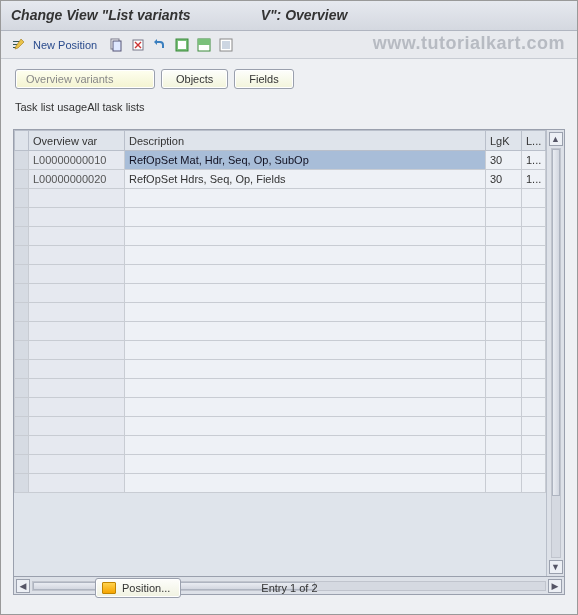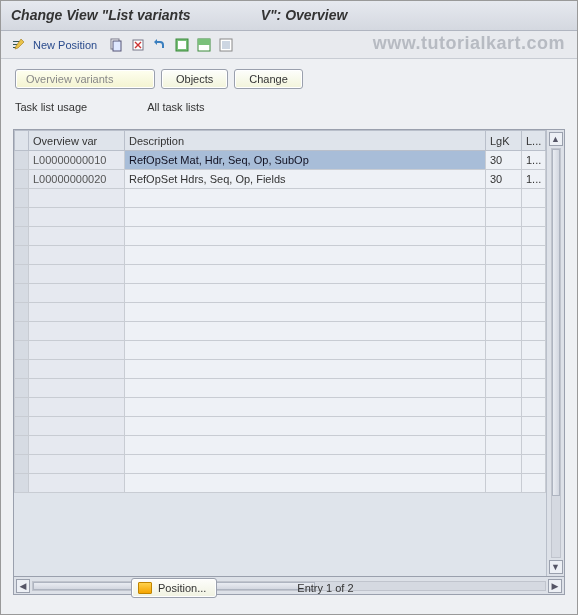--- a/index.html
+++ b/index.html
@@ -81,21 +81,20 @@
   .tabbtn.overview {
     background: linear-gradient(to bottom,#fefff0,#f3f3d0);
     color: #888;
     min-width: 140px;
     text-align: left;
     padding-left: 10px;
   }
   .filterrow {
     padding: 6px 14px 10px 14px;
     display: flex;
-    gap: 60px;
     color: #333;
     font-size: 11px;
   }
   .tablewrap {
     margin: 6px 12px 0 12px;
     border: 1px solid #9aa0ad;
     background: #dfe4eb;
     height: 448px;
     position: relative;
     display: flex;
@@ -177,21 +176,20 @@
   .hscroll .hthumb{position:absolute;left:0;top:0;bottom:0;width:55%;background:linear-gradient(to bottom,#e9ecf2,#d3d7e0);border:1px solid #aeb4c0;}
 
   .footer {
     position: absolute;
     bottom: 16px;
     left: 0; right: 0;
     padding: 0 20px 0 94px;
     display: flex;
     align-items: center;
     gap: 80px;
-    margin-left: 36px;
   }
   .posbtn {
     border:1px solid #9aa0ad;
     border-radius:3px;
     background: linear-gradient(to bottom,#fdfdfb,#f0f2e0);
     padding:3px 10px 3px 6px;
     font-size:11px;
     color:#333;
     display:flex;align-items:center;gap:6px;
     box-shadow: inset 0 0 0 1px #fff;
@@ -255,21 +253,21 @@
           <rect x="2" y="2" width="12" height="12" fill="#fff" stroke="#888"></rect>
           <rect x="4" y="4" width="8" height="8" fill="#cdd6e2"></rect>
         </svg>
     </span>
     <div class="watermark">www.tutorialkart.com</div>
   </div>
 
   <div class="tabrow">
     <div class="tabbtn overview">Overview variants</div>
     <div class="tabbtn">Objects</div>
-    <div class="tabbtn">Change</div>
+    <div class="tabbtn">Fields</div>
   </div>
 
   <div class="filterrow">
     <span>Task list usage</span>
     <span>All task lists</span>
   </div>
 
   <div class="tablewrap">
     <div class="table-main">
       <table class="grid">

